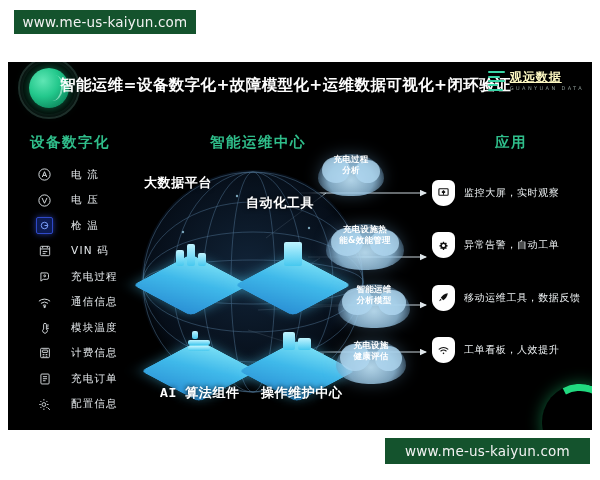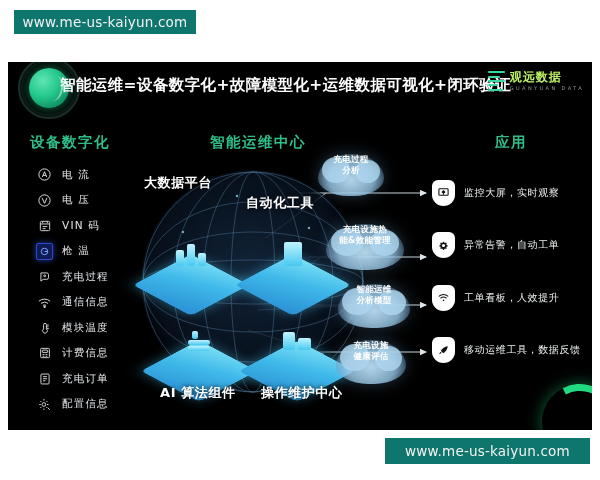--- a/index.html
+++ b/index.html
@@ -7,21 +7,21 @@
     width: 600px; height: 480px;
     background: #ffffff;
     font-family: "DejaVu Sans", "Liberation Sans", sans-serif;
     overflow: hidden;
   }
   #root { position: relative; width: 600px; height: 480px; background:#fff; }
 
   
   .watermark {
     position: absolute;
-    background: #0f766e;
+    background: #14532d;
     color: #f2f2f2;
     font-size: 13.5px;
     letter-spacing: .2px;
     display: flex; align-items: center; justify-content: center;
     white-space: nowrap;
   }
   #wm-top    { left: 14px;  top: 10px;  width: 182px; height: 24px; }
   #wm-bottom { left: 385px; top: 438px; width: 205px; height: 26px; }
 
   
@@ -64,35 +64,35 @@
   #brand-mark { display:flex; flex-direction:column; gap:2.2px; width:17px; }
   #brand-mark i {
     display:block; height:2.2px; background:#39d6a6; border-radius:1px;
   }
   #brand-mark i:nth-child(1){ width:17px; }
   #brand-mark i:nth-child(2){ width:12px; }
   #brand-mark i:nth-child(3){ width:17px; }
   #brand-mark i:nth-child(4){ width:10px; }
   #brand-mark i:nth-child(5){ width:15px; }
   #brand-text { display:flex; flex-direction:column; line-height:1; }
-  #brand-name { color:#bef264; font-size:12px; font-weight:bold; letter-spacing:1px; }
+  #brand-name { color:#fef9c3; font-size:12px; font-weight:bold; letter-spacing:1px;text-decoration:underline; }
   #brand-sub  { color:#8f9c98; font-size:5px; letter-spacing:2.4px; margin-top:3px; }
 
   
   .col-head {
     position:absolute; color:#2fbd8a; font-size:14.5px; font-weight:bold;
     letter-spacing:1.5px; white-space:nowrap;
   }
   #head-left   { left:22px;  top:71px; }
   #head-center { left:202px; top:71px; }
   #head-right  { left:487px; top:71px; }
 
   
   #param-list { position:absolute; left:28px; top:100px; width:120px; }
-  .param-row { display:flex; align-items:center; height:25.5px; gap:9px; }
+  .param-row { display:flex; align-items:center; height:25.5px; gap:18px; }
   .param-icon {
     width:17px; height:17px; flex:0 0 17px;
     display:flex; align-items:center; justify-content:center;
     color:#d8dde0;
   }
   .param-icon svg { display:block; }
   .param-label {
     color:#e3e7ea; font-size:10.5px; letter-spacing:1.2px; white-space:nowrap;
   }
   .param-row.is-active .param-icon {
@@ -127,21 +127,21 @@
     background: linear-gradient(180deg,#bff4ff,#46c8ef);
   }
 
   .center-label {
     position:absolute; color:#ffffff; font-size:13px; font-weight:bold;
     letter-spacing:.6px; white-space:nowrap;
     text-shadow:0 0 5px rgba(0,0,0,.95);
   }
   #cl-bigdata { left:136px; top:112px; }
   #cl-autotool{ left:238px; top:112px;margin-top:20px; }
-  #cl-ai      { left:152px; top:322px; }
+  #cl-ai      { left:152px; top:322px;font-family:Liberation Mono, monospace; }
   #cl-ops     { left:253px; top:322px; }
 
   
   .cloud {
     position:absolute;
     display:flex; justify-content:center; text-align:center;
     color:#ffffff; font-size:8.5px; font-weight:bold; line-height:1.35;
     letter-spacing:.3px;
     padding:0 6px;
     background:
@@ -265,38 +265,38 @@
       <div class="param-row">
         <span class="param-icon">
           <svg width="15" height="15" viewBox="0 0 24 24" fill="none" stroke="currentColor" stroke-width="1.6">
             <circle cx="12" cy="12" r="9"></circle>
               <path d="M8 7.8 L12 16.4 L16 7.8"></path>
           </svg>
         </span>
         <span class="param-label">电 压</span>
       </div>
 
+      <div class="param-row is-active">
+        <span class="param-icon">
+          <svg width="13" height="13" viewBox="0 0 24 24" fill="none" stroke="currentColor" stroke-width="1.8">
+            <circle cx="12" cy="12" r="6"></circle>
+              <path d="M12 12 h6"></path>
+          </svg>
+        </span>
+        <span class="param-label">枪 温</span>
+      </div>
+
       <div class="param-row">
         <span class="param-icon">
           <svg width="14" height="14" viewBox="0 0 24 24" fill="none" stroke="currentColor" stroke-width="1.6">
             <rect x="4" y="4" width="16" height="16" rx="2"></rect>
               <path d="M4 8.5 h16 M8 4 v3 M16 4 v3 M8 13 h8 M8 16.5 h5"></path>
           </svg>
         </span>
         <span class="param-label">VIN 码</span>
-      </div>
-
-      <div class="param-row is-active">
-        <span class="param-icon">
-          <svg width="13" height="13" viewBox="0 0 24 24" fill="none" stroke="currentColor" stroke-width="1.8">
-            <circle cx="12" cy="12" r="6"></circle>
-              <path d="M12 12 h6"></path>
-          </svg>
-        </span>
-        <span class="param-label">枪 温</span>
       </div>
 
       <div class="param-row">
         <span class="param-icon">
           <svg width="14" height="14" viewBox="0 0 24 24" fill="none" stroke="currentColor" stroke-width="1.6">
             <path d="M5 5 h10 a3 3 0 0 1 3 3 v5 a3 3 0 0 1 -3 3 h-6 l-4 3 z"></path>
             <circle cx="11.5" cy="10" r="1.6"></circle>
           </svg>
         </span>
         <span class="param-label">充电过程</span>
@@ -458,39 +458,39 @@
                      l-2.3 .5 -.8 1.9 1.2 2 -2 2 -2-1.2 -1.9 .8 -.5 2.3 h-2.8
                      l-.5-2.3 -1.9-.8 -2 1.2 -2-2 1.2-2 -.8-1.9 -2.3-.5 v-2.8
                      l2.3-.5 .8-1.9 -1.2-2 2-2 2 1.2 1.9-.8 z" transform="scale(.78) translate(3.4,3.4)"></path>
           </svg>
         </span>
         <span class="app-label">异常告警，自动工单</span>
       </div>
 
       <div class="app-row">
         <span class="app-icon">
+          <svg width="13" height="13" viewBox="0 0 24 24" fill="#111">
+            <path d="M20 4 C14 5 9.5 8 7 12.5 l4.5 4.5 C16 14.5 19 10 20 4 z
+                     M6.2 14.2 l-2.4 4.8 4.8-2.4 z"></path>
+          </svg>
+        </span>
+        <span class="app-label">移动运维工具，数据反馈</span>
+      </div>
+
+      <div class="app-row">
+        <span class="app-icon">
           <svg width="13" height="13" viewBox="0 0 24 24" fill="none" stroke="#111" stroke-width="2" stroke-linecap="round">
             <path d="M4 9.5 a12 12 0 0 1 16 0"></path>
               <path d="M7.2 13 a7.8 7.8 0 0 1 9.6 0"></path>
             <circle cx="12" cy="17.2" r="1.5" fill="#111" stroke="none"></circle>
           </svg>
         </span>
         <span class="app-label">工单看板，人效提升</span>
       </div>
 
-      <div class="app-row">
-        <span class="app-icon">
-          <svg width="13" height="13" viewBox="0 0 24 24" fill="#111">
-            <path d="M20 4 C14 5 9.5 8 7 12.5 l4.5 4.5 C16 14.5 19 10 20 4 z
-                     M6.2 14.2 l-2.4 4.8 4.8-2.4 z"></path>
-          </svg>
-        </span>
-        <span class="app-label">移动运维工具，数据反馈</span>
-      </div>
-
     </div>
 
     <div id="green-arc"></div>
   </div>
 
   <div class="watermark" id="wm-bottom">www.me-us-kaiyun.com</div>
 
 </div>
 
 </body></html>

